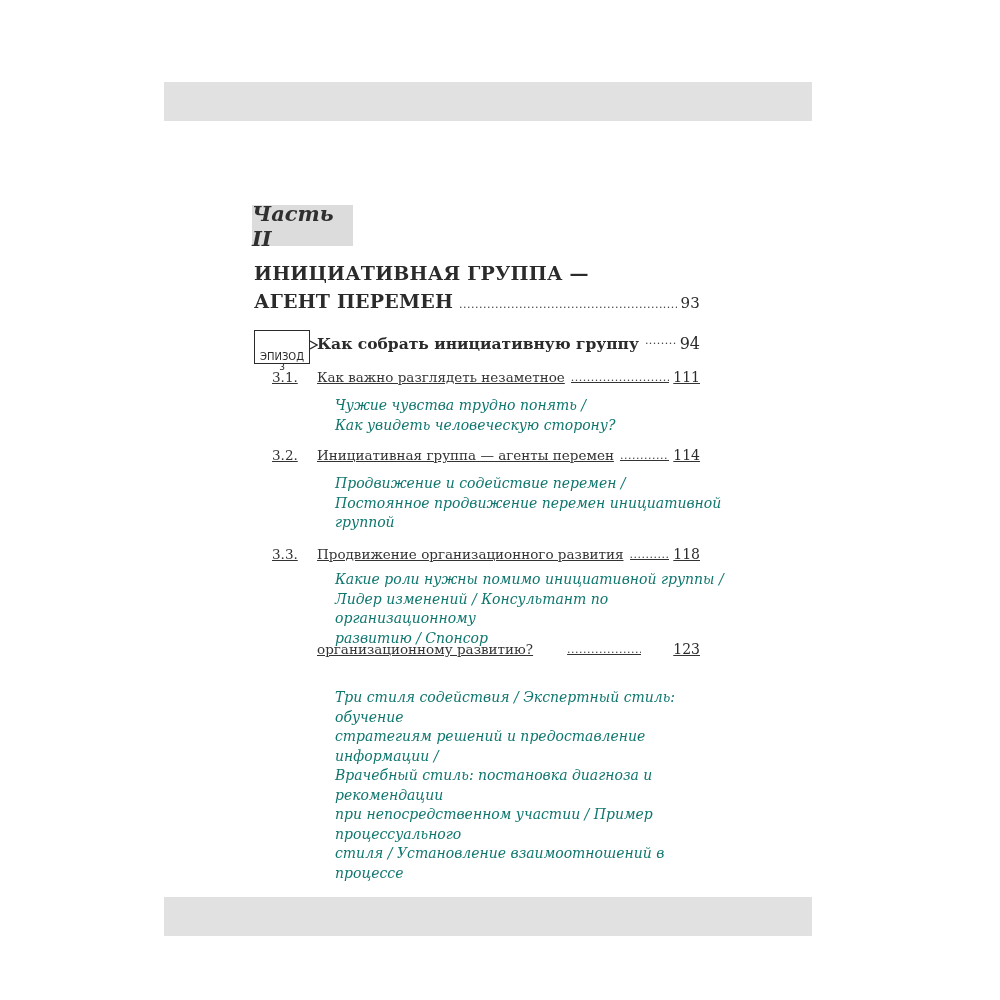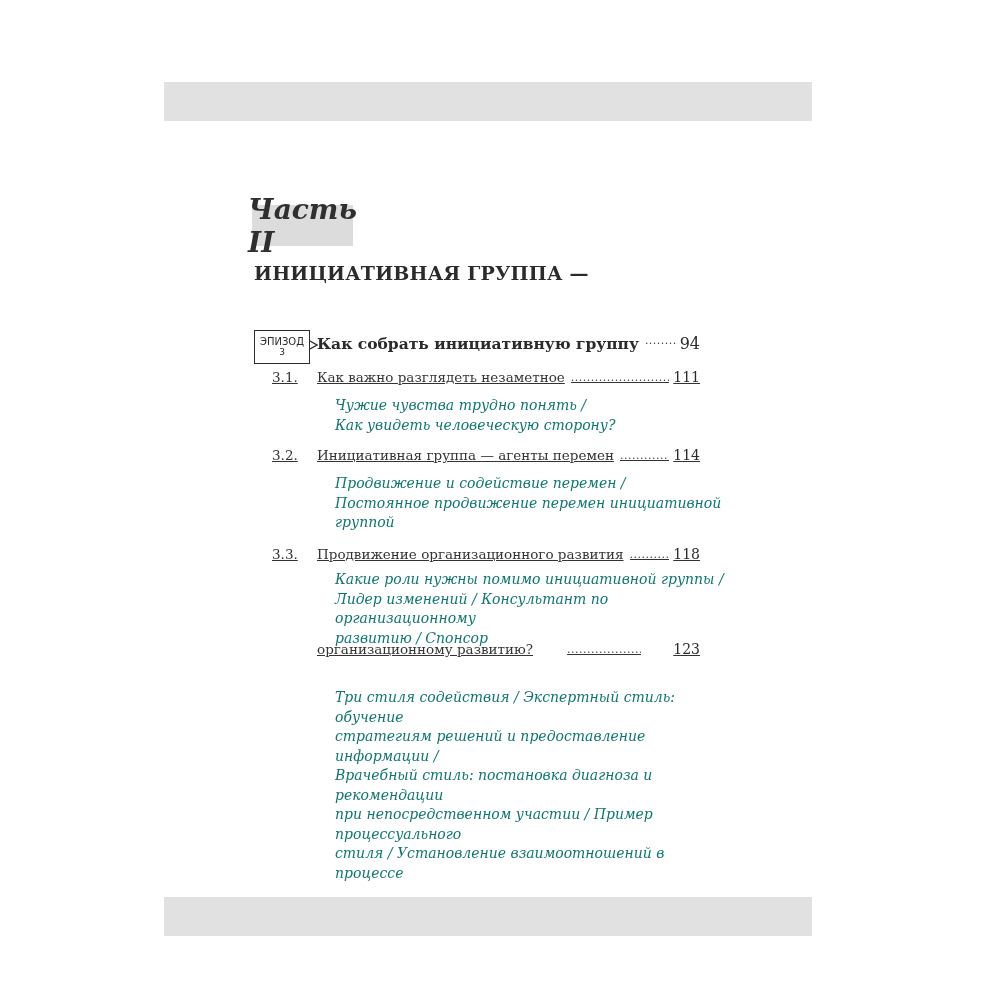--- a/index.html
+++ b/index.html
@@ -3,31 +3,31 @@
   <meta charset="utf-8">
   <style>
     html, body { margin:0; padding:0; }
     body { width:1000px; height:1000px; background:#ffffff; position:relative; overflow:hidden;
       font-family:"DejaVu Serif", "Liberation Serif", serif; color:#2b2b2b; }
     .bar { position:absolute; left:164px; width:648px; height:39px; background:#e1e1e1; }
     .bar.top { top:82px; }
     .bar.bottom { top:897px; }
     .part-label { position:absolute; left:252px; top:205px; width:101px; height:41px; background:#dcdcdc;
       display:flex; align-items:center; justify-content:center; font-style:italic; font-weight:bold;
-      font-size:28px; color:#2f2f2f; font-family:"DejaVu Serif", serif; }
+      font-size:21px; color:#2f2f2f; font-family:"DejaVu Serif", serif; }
     .part-title { position:absolute; left:254px; top:259px; width:446px; font-family:"DejaVu Serif", serif;
       font-weight:bold; font-size:19px; line-height:28px; color:#2b2b2b; letter-spacing:0.2px; }
     .part-title .line2 { display:flex; align-items:baseline; }
     .dots { flex:1; overflow:hidden; white-space:nowrap; font-weight:normal; font-size:11px; color:#444;
       margin:0 4px 0 6px; letter-spacing:0.5px; }
     .dots::before { content:"................................................................................................................................................................................................................................................"; }
     .pg { font-weight:normal; font-size:15px; color:#2b2b2b; }
     .ep-box { position:absolute; left:254px; top:330px; width:56px; height:34px; border:1.5px solid #2b2b2b;
       box-sizing:border-box; font-family:"DejaVu Sans", "Liberation Sans", sans-serif; font-size:10px;
-      line-height:11px; text-align:center; padding-top:5px; color:#2b2b2b; background:#fff; }
+      line-height:11px; text-align:center; padding-top:20px; color:#2b2b2b; background:#fff; }
     .ep-box .num { font-size:9px; }
     .ep-arrow { position:absolute; left:310px; top:340px; width:8px; height:10px; }
     .ep-title { position:absolute; left:317px; top:334px; width:383px; display:flex; align-items:flex-start;
       font-family:"DejaVu Serif", serif; font-weight:bold; font-size:15.5px; color:#2b2b2b; }
     .ep-title .pg { font-size:16px; }
     .sec { position:absolute; left:272px; width:428px; font-size:13.5px; color:#333; }
     .sec .row { display:flex; align-items:flex-end; line-height:25px;text-decoration:underline; }
     .sec .num { width:45px; flex:none; }
     .sec .title { white-space:nowrap; }
     .sec .pg { font-size:14px; }
@@ -35,20 +35,25 @@
   </style>
 </head>
 <body>
 
 <div class="bar top"></div>
 
 <div class="part-label">Часть II</div>
 
 <div class="part-title">
   <div>ИНИЦИАТИВНАЯ ГРУППА —</div>
+  <div class="line2">
+    <span>АГЕНТ ПЕРЕМЕН</span>
+    <span class="dots"></span>
+    <span class="pg">93</span>
+  </div>
 </div>
 
 <div class="ep-box">
   <div>ЭПИЗОД</div>
   <div class="num">3</div>
 </div>
 <svg class="ep-arrow" viewBox="0 0 8 10">
   <polyline points="0,1 7,5 0,9" fill="none" stroke="#2b2b2b" stroke-width="1.3"></polyline>
 </svg>
 <div class="ep-title">

